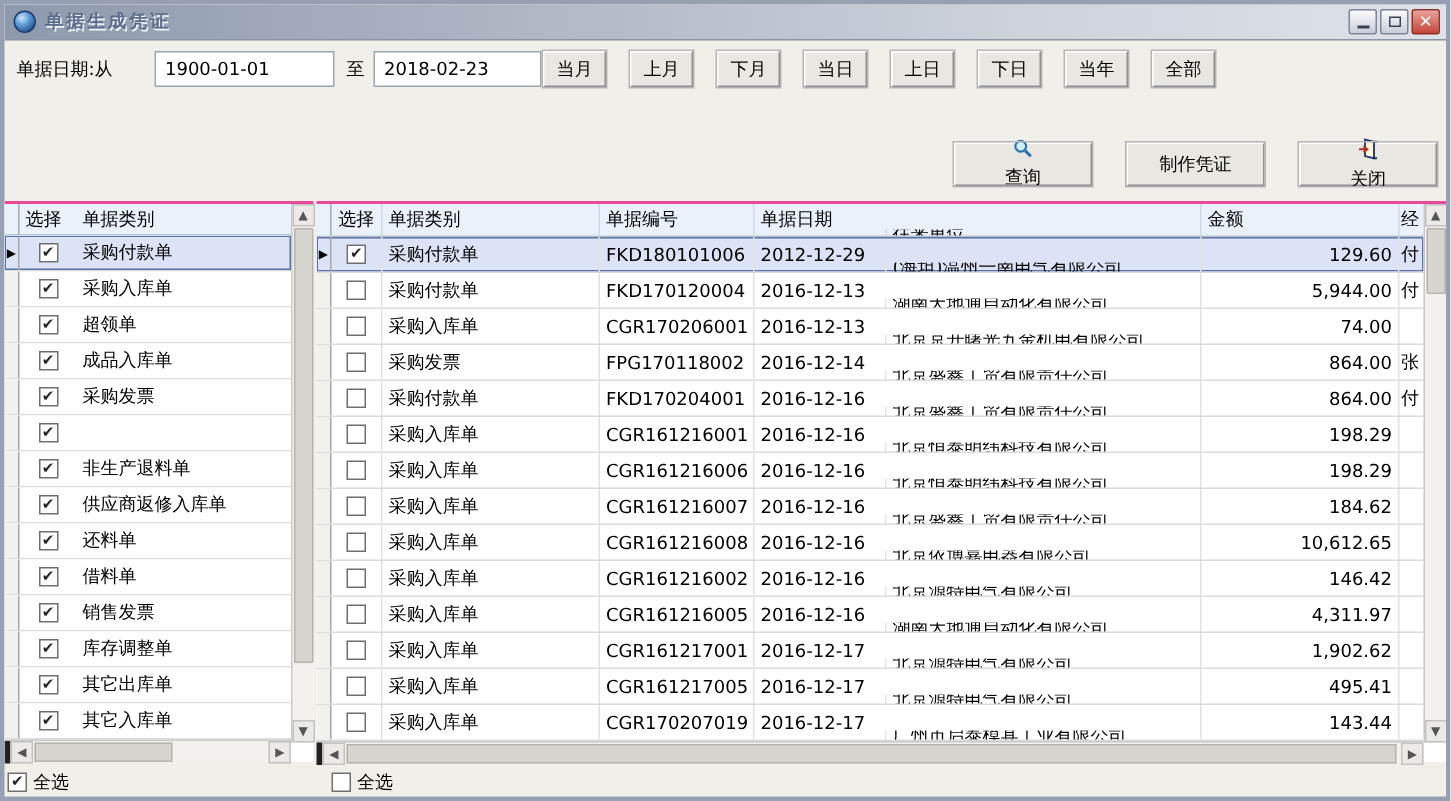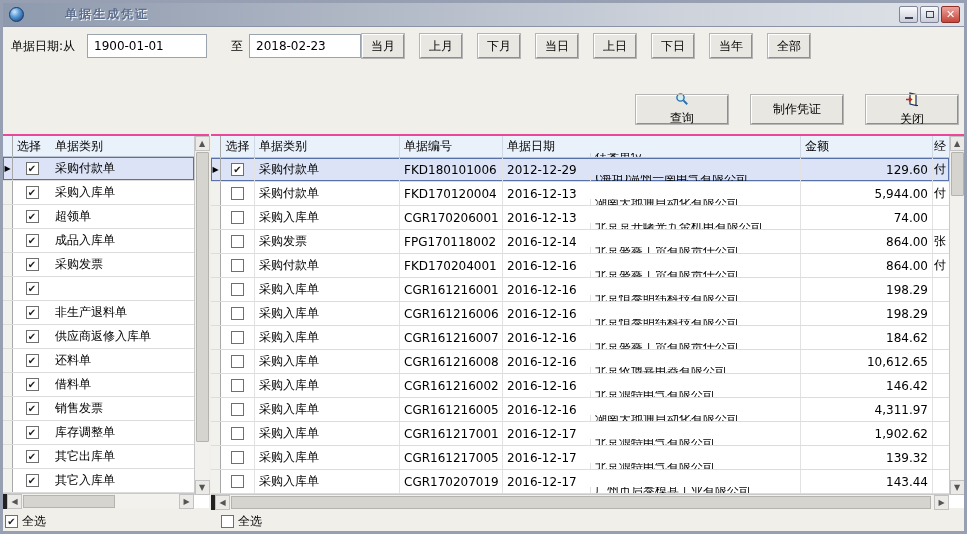--- a/index.html
+++ b/index.html
@@ -5,41 +5,41 @@
   * { margin:0; padding:0; box-sizing:border-box; }
   html,body { width:967px; height:534px; }
   body { font-family:"DejaVu Sans","Liberation Sans",sans-serif; font-size:12px; color:#000; }
 
   .window { position:relative; width:967px; height:534px; background:#f0efea;
             border:3px solid #96a0b2; overflow:hidden; }
 
   
   .titlebar { position:absolute; left:0; top:0; width:961px; height:24px;
     background:linear-gradient(to right,#8d99ad 0%,#aeb6c4 35%,#cdd2db 70%,#dfe2e8 100%);
-    border-bottom:1px solid #8a94a6; display:flex; align-items:center; padding:0 4px;gap:35px; }
+    border-bottom:1px solid #8a94a6; display:flex; align-items:center; padding:0 4px; }
   .app-icon { width:15px; height:15px; border-radius:50%;
     background:radial-gradient(circle at 35% 30%,#cfe6ff 0%,#5b9bd5 40%,#1f4e8c 85%);
     border:1px solid #1a3a6b; margin:0 6px 0 2px; flex:0 0 auto; }
   .title-text { font-weight:bold; color:#5d6e8c; text-shadow:1px 1px 0 #eef1f6; letter-spacing:2px; }
   .win-btns { margin-left:auto; display:flex; gap:2px; }
   .wbtn { width:19px; height:17px; border:1px solid #7d8597; border-radius:2px;
     background:linear-gradient(#fbfbfc,#c9cdd8); display:flex; align-items:center; justify-content:center;
     font-size:9px; color:#3a4254; cursor:default; }
   .wbtn .bar { width:8px; height:2px; background:#3a4254; margin-top:7px; }
   .wbtn .box { width:8px; height:7px; border:1.5px solid #3a4254; }
   .wbtn.close { background:linear-gradient(#eba39b,#c6453a); border-color:#8d2f27;
     color:#fff; font-size:11px; font-weight:bold; }
 
   
   .filter-row { position:absolute; left:0; top:30px; width:961px; height:26px; }
   .flabel { position:absolute; left:8px; top:5px; }
   .tolabel { position:absolute; left:228px; top:5px; }
   .dinput { position:absolute; top:1px; height:24px; border:1px solid #9aa4ae; background:#fff;
     padding:0 6px; font-family:inherit; font-size:12px; }
-  .d-from { left:84px; width:120px; }
+  .d-from { left:100px; width:120px; }
   .d-to { left:246px; width:112px; }
   .qbtns { position:absolute; left:346px; top:1px; display:flex; gap:3px; }
   .btn { height:24px; padding:0 8px; background:#e9e7e2;
     border:1px solid; border-color:#ffffff #8f8f8f #8f8f8f #ffffff; outline:1px solid #b5b5b5;
     font-family:inherit; font-size:12px; display:flex; align-items:center; justify-content:center; cursor:default;margin-left:13px; }
 
   
   .actions { position:absolute; right:6px; top:92px; display:flex; gap:10px; }
   .abtn { height:29px; min-width:92px; gap:4px;flex-direction:column; }
   .abtn svg { flex:0 0 auto; }
@@ -432,21 +432,21 @@
   </div>
   <div class="trow ">
     <div class="cell sel"></div>
     <div class="cell w-cb">
               <span class="cb"></span>
             </div>
     <div class="cell c-type cell-sep">采购入库单</div>
     <div class="cell c-no cell-sep">CGR161217005</div>
     <div class="cell c-date cell-sep">2016-12-17</div>
     <div class="cell c-comp cell-sep">北京源特电气有限公司</div>
-    <div class="cell c-amt cell-sep">139.32</div>
+    <div class="cell c-amt cell-sep">495.41</div>
     <div class="cell c-frag cell-sep"></div>
   </div>
   <div class="trow ">
     <div class="cell sel"></div>
     <div class="cell w-cb">
               <span class="cb"></span>
             </div>
     <div class="cell c-type cell-sep">采购入库单</div>
     <div class="cell c-no cell-sep">CGR170207019</div>
     <div class="cell c-date cell-sep">2016-12-17</div>

